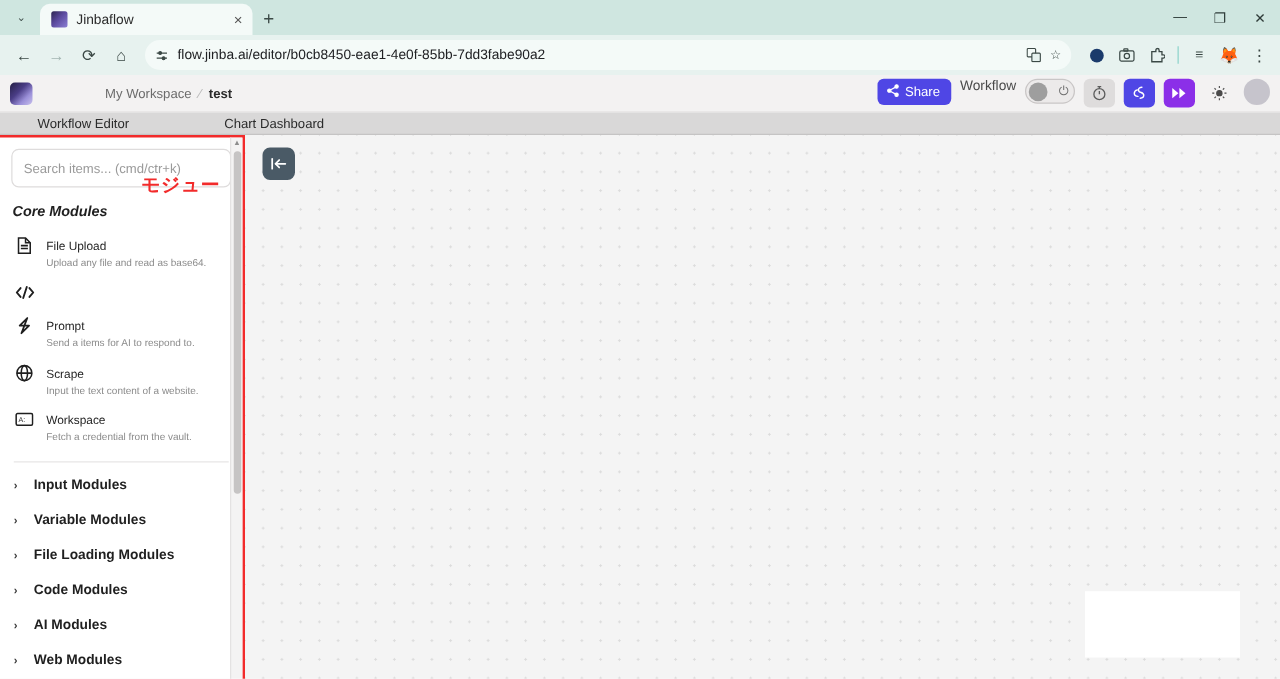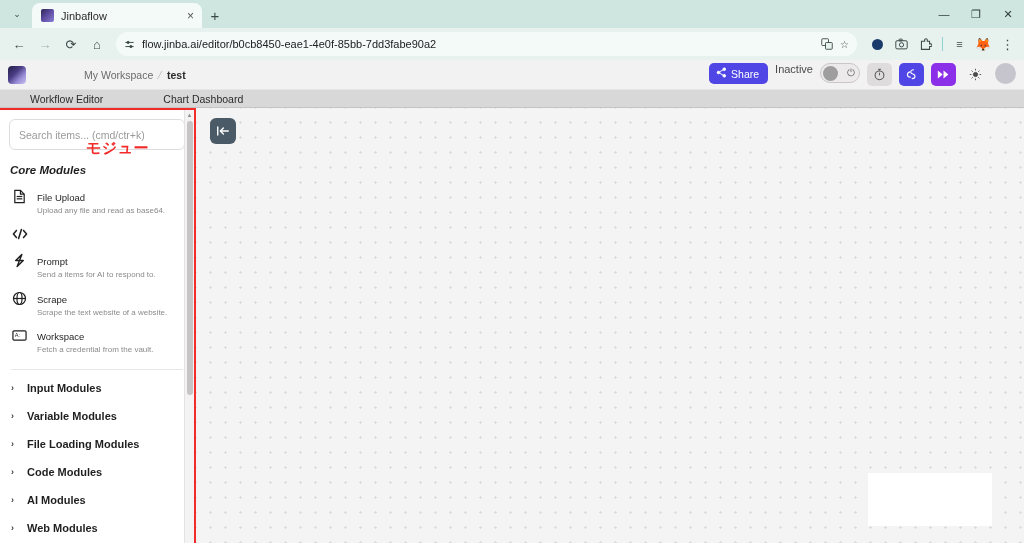--- a/index.html
+++ b/index.html
@@ -166,21 +166,21 @@
     border-radius: 50%;
     background: #c6c4cc;
   }
 
   
   .app-tabbar {
     height: 18px;
     background: #d9d8d8;
     display: flex; align-items: center;
     padding-left: 30px;
-    gap: 60px;
+    gap: 76px;
     border-bottom: 1px solid #c5c4c4;
   }
   .app-tab {
     font-size: 10.5px; color: #2b2b2b;
   }
 
   
   .body-wrap {
     height: 456px;
     display: flex;
@@ -209,21 +209,21 @@
     height: 31px;
     border: 1px solid #dedcdc;
     border-radius: 6px;
     display: flex; align-items: center;
     padding: 0 9px;
     font-size: 10.5px; color: #9a9a9a;
     background: #fff;
   }
   .annot-jp {
     position: absolute;
-    left: 86px; top: 29px;
+    left: 113px; top: 29px;
     font-size: 15px;
     font-weight: bold;
     color: #f22b2b;
     letter-spacing: 0.5px;
     white-space: nowrap;
   }
   .section-title {
     font-size: 11.5px;
     font-weight: bold;
     color: #1f1f1f;
@@ -394,21 +394,21 @@
         <svg width="11" height="11" viewBox="0 0 16 16" fill="none" stroke="#fff" stroke-width="1.4">
           <circle cx="12" cy="3.2" r="1.9" fill="#fff"></circle>
             <circle cx="12" cy="12.8" r="1.9" fill="#fff"></circle>
             <circle cx="3.6" cy="8" r="1.9" fill="#fff"></circle>
           <line x1="5.2" y1="7" x2="10.4" y2="4.2"></line>
             <line x1="5.2" y1="9" x2="10.4" y2="11.8"></line>
         </svg>
       </span>
       <span>Share</span>
     </div>
-    <span class="status-label">Inactive</span>
+    <span class="status-label">Workflow</span>
     <div class="toggle">
       <span class="toggle-knob"></span>
       <span class="toggle-pwr">⏻</span>
     </div>
     <div class="hdr-btn gray">
       <svg width="13" height="13" viewBox="0 0 16 16" fill="none" stroke="#5c5c5c" stroke-width="1.3">
         <circle cx="8" cy="9" r="5.4"></circle>
           <line x1="8" y1="9" x2="8" y2="5.8"></line>
           <line x1="6.2" y1="1.6" x2="9.8" y2="1.6"></line>
           <line x1="8" y1="1.6" x2="8" y2="3.4"></line>
@@ -498,21 +498,21 @@
       <div class="mod-item">
         <span class="mod-icon">
           <svg width="15" height="15" viewBox="0 0 16 16" fill="none" stroke="#1f1f1f" stroke-width="1.3">
             <circle cx="8" cy="8" r="6.4"></circle>
               <ellipse cx="8" cy="8" rx="2.7" ry="6.4"></ellipse>
               <line x1="1.6" y1="8" x2="14.4" y2="8"></line>
           </svg>
         </span>
         <span class="mod-text">
           <span class="mod-name">Scrape</span>
-          <span class="mod-desc" style="display:block">Scrape the text website of a website.</span>
+          <span class="mod-desc" style="display:block">Input the text content of a website.</span>
         </span>
       </div>
 
       <div class="mod-item">
         <span class="mod-icon">
           <svg width="15" height="13" viewBox="0 0 16 13" fill="none" stroke="#1f1f1f" stroke-width="1.3">
             <rect x="1" y="1.5" width="14" height="10" rx="1.2"></rect>
             <text x="3" y="8.6" font-size="6" fill="#1f1f1f" stroke="none" font-family="Liberation Sans, sans-serif">A:</text>
           </svg>
         </span>

